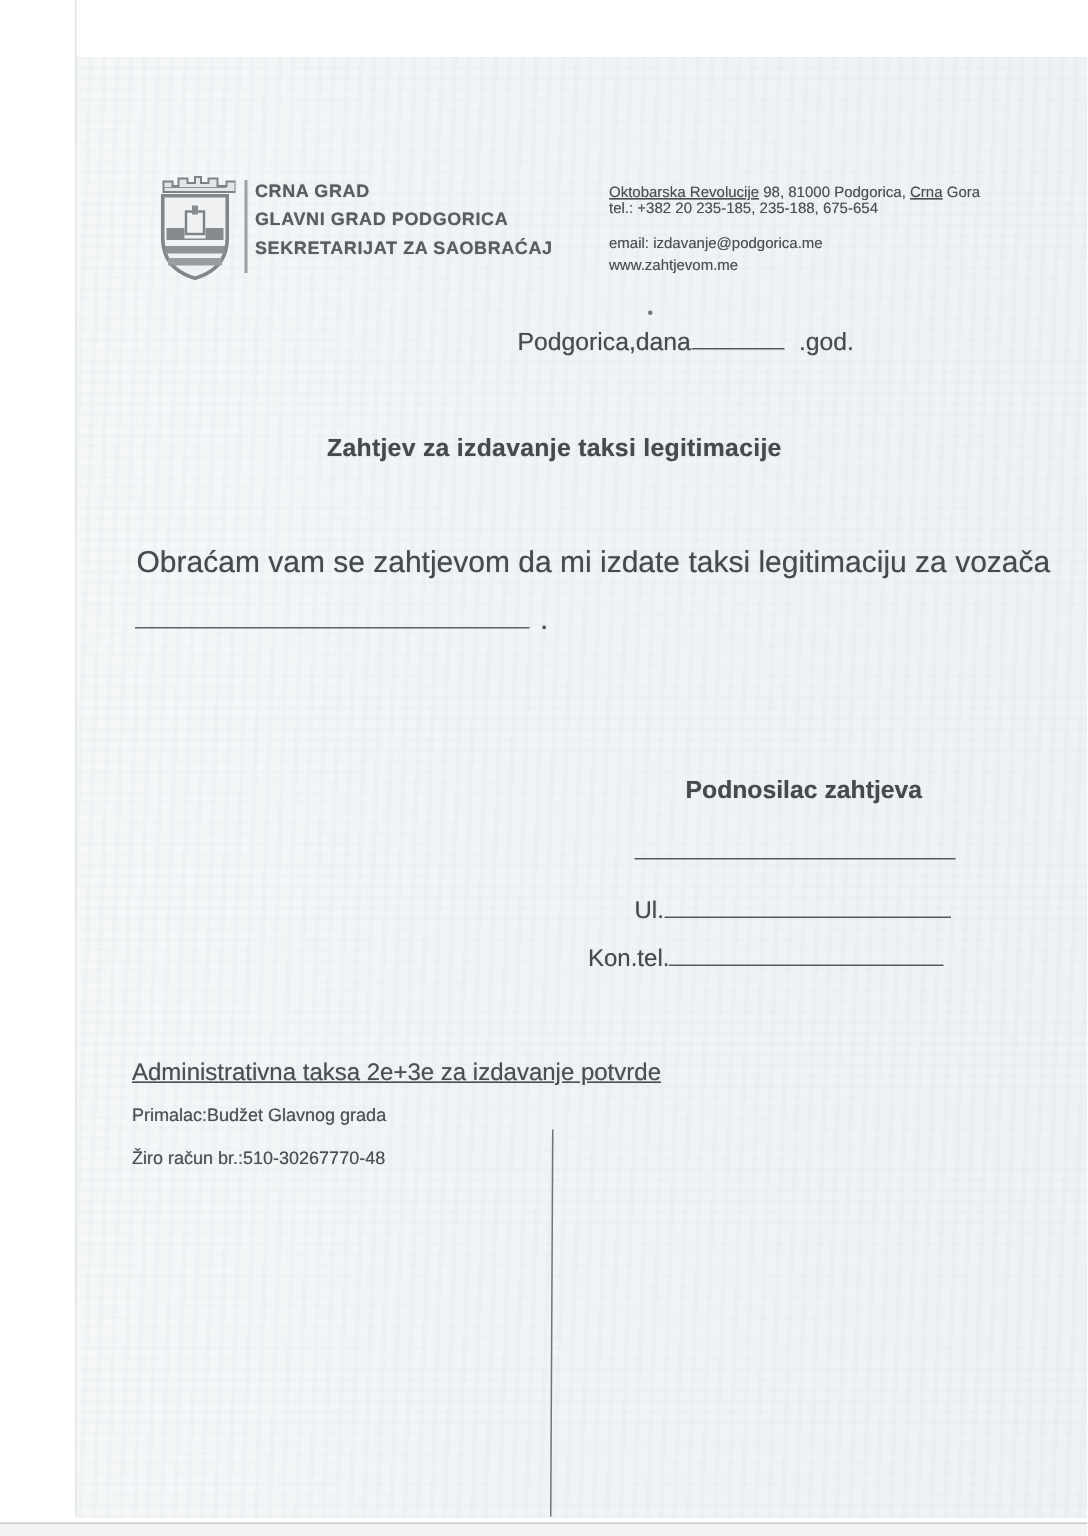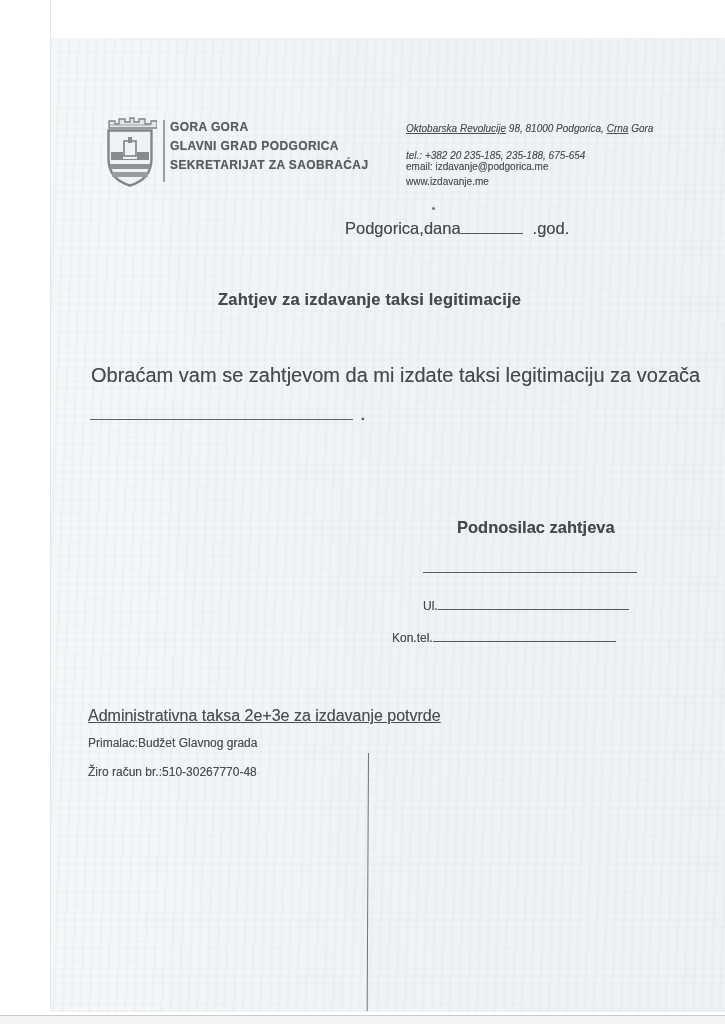--- a/index.html
+++ b/index.html
@@ -37,21 +37,21 @@
 
   
   .date-line { font-size: 16.5px; white-space: nowrap; }
   .doc-title { font-size: 16.5px; font-weight: bold; letter-spacing: 0.2px; white-space: nowrap; }
   .body-text { font-size: 20px; white-space: nowrap; }
 
   .blank-line { height: 0; border-bottom: 1.6px solid #54585c; }
   .blank-soft { border-bottom-color: #5c6064; }
 
   .sig-heading { font-size: 16.5px; font-weight: bold; white-space: nowrap; text-align: right; }
-  .sig-label { font-size: 12px; white-space: nowrap; justify-content: space-between; }
+  .sig-label { font-size: 16px; white-space: nowrap; justify-content: space-between; }
 
   .footer-note { font-size: 16px; text-decoration: underline; white-space: nowrap; color: #4b4f54; }
   .footer-line { font-size: 12px; white-space: nowrap; color: #4b4f54; }
 
   .vert-artifact { width: 1.4px; background: #6f7479; transform: rotate(0.3deg); transform-origin: top; }
   .speck { width: 3px; height: 3px; background: #6f747a; border-radius: 50%; }
 
   .row { display: flex; align-items: baseline; }
 </style>
 </head>
@@ -73,32 +73,32 @@
     <rect x="25" y="22" width="4" height="6" fill="#868b90"></rect>
 
     <rect x="7" y="49" width="40" height="5" fill="#8d9297"></rect>
     <rect x="9" y="57" width="36" height="5" fill="#989da2"></rect>
   </svg>
 </div>
 
 <div class="abs header-sep" style="left:163px; top:120px; height:62px;"></div>
 
 <div class="abs" style="left:170px; top:120px;">
-  <div class="org-line" style="margin-bottom:5px;">GORA GORA</div>
+  <div class="org-line" style="margin-bottom:5px;">CRNA GRAD</div>
   <div class="org-line" style="margin-bottom:5px;">GLAVNI GRAD PODGORICA</div>
   <div class="org-line">SEKRETARIJAT ZA SAOBRAĆAJ</div>
 </div>
 
 <div class="abs" style="left:406px; top:123px;">
-  <div class="contact-line" style="margin-bottom:16px;font-style:italic;">
+  <div class="contact-line" style="margin-bottom:0;">
     <span class="u">Oktobarska Revolucije</span><span> 98, 81000 Podgorica, </span><span class="u">Crna</span><span> Gora</span>
   </div>
-  <div class="contact-line" style="margin-bottom:0;font-style:italic;">tel.: +382 20 235-185, 235-188, 675-654</div>
+  <div class="contact-line" style="margin-bottom:12px;">tel.: +382 20 235-185, 235-188, 675-654</div>
   <div class="contact-line" style="margin-bottom:4px;">email: izdavanje@podgorica.me</div>
-  <div class="contact-line">www.izdavanje.me</div>
+  <div class="contact-line">www.zahtjevom.me</div>
 </div>
 
 <div class="abs speck" style="left:432px; top:207px;"></div>
 
 <div class="abs row date-line scan-text" style="left:345px; top:219px;">
   <span>Podgorica,dana</span>
   <span class="blank-line" style="width:62px; display:inline-block;"></span>
   <span style="margin-left:10px;">.god.</span>
 </div>
 

